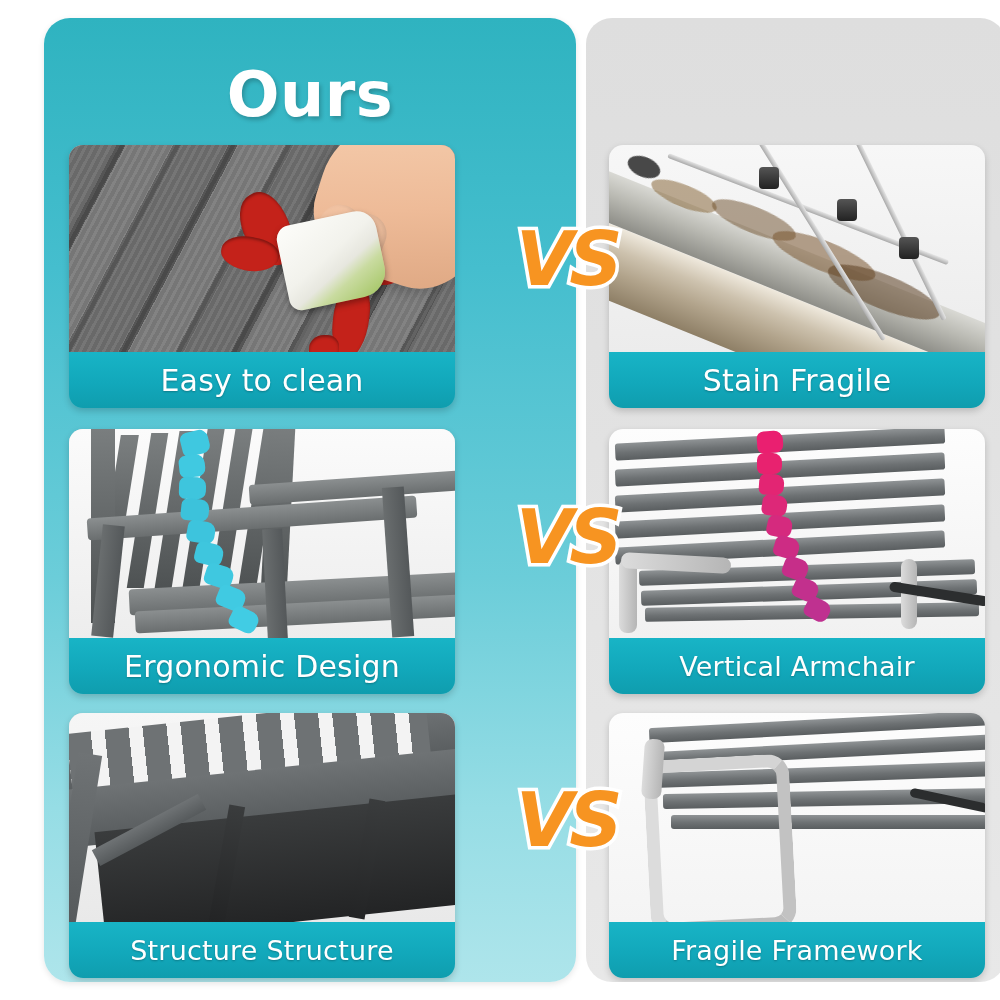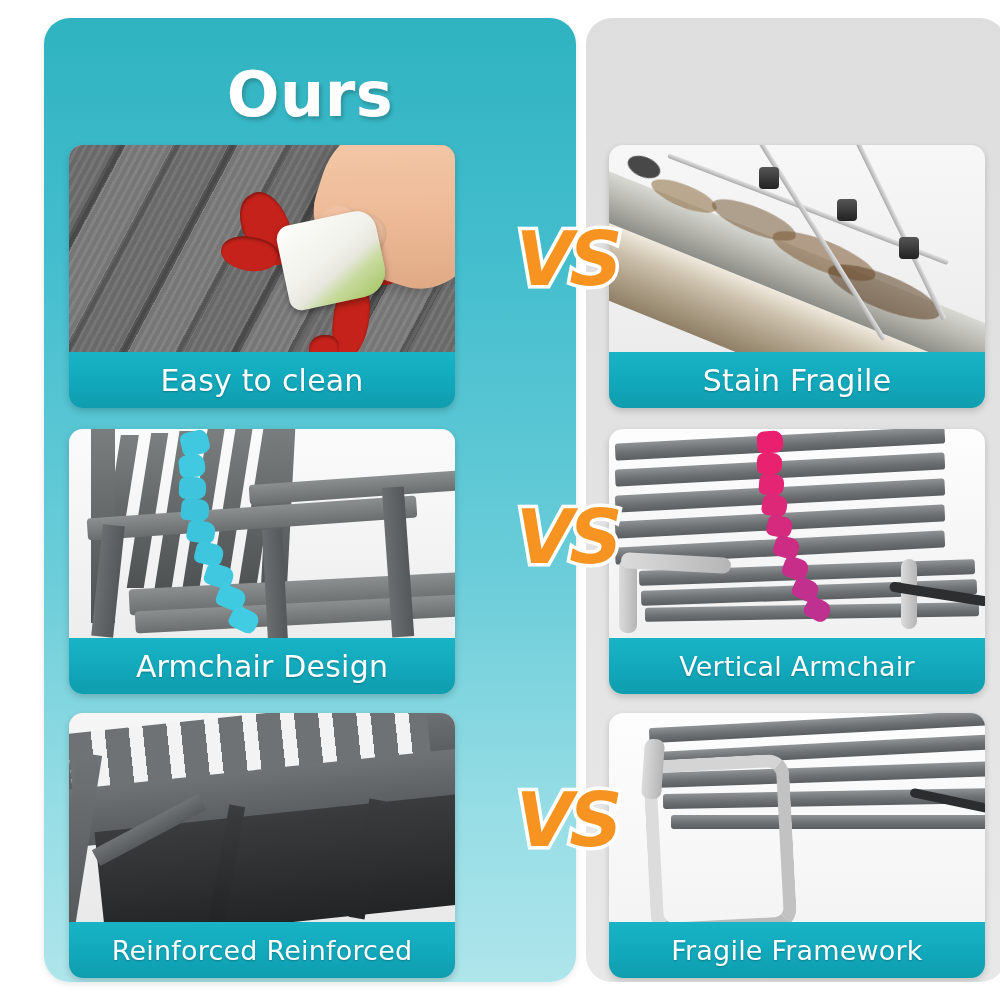--- a/index.html
+++ b/index.html
@@ -203,21 +203,21 @@
           <div class="vert" style="left:110px;top:26px;width:26px;height:22px;background:#40c9e1;transform:rotate(-6deg);"></div>
           <div class="vert" style="left:110px;top:48px;width:27px;height:22px;background:#3ec5dd;transform:rotate(2deg);"></div>
           <div class="vert" style="left:112px;top:70px;width:28px;height:22px;background:#3cc2db;transform:rotate(6deg);"></div>
           <div class="vert" style="left:118px;top:92px;width:28px;height:22px;background:#3dc4dd;transform:rotate(10deg);"></div>
           <div class="vert" style="left:126px;top:114px;width:28px;height:22px;background:#3ec6de;transform:rotate(14deg);"></div>
           <div class="vert" style="left:136px;top:136px;width:28px;height:22px;background:#3fc8e0;transform:rotate(18deg);"></div>
           <div class="vert" style="left:148px;top:158px;width:28px;height:22px;background:#40cae2;transform:rotate(22deg);"></div>
           <div class="vert" style="left:161px;top:180px;width:28px;height:22px;background:#41cce4;transform:rotate(26deg);"></div>
         </div>
       </div>
-      <div class="caption">Armchair Design</div>
+      <div class="caption">Ergonomic Design</div>
     </div>
 
     <div class="card L L3 small">
       <div class="photo">
         <div class="usbg"></div>
 
         <div class="usbeam" style="left:-10px;top:6px;width:520px;height:56px;transform:rotate(-6deg);"></div>
         <div style="position:absolute;left:0px;top:2px;width:360px;height:62px;transform:rotate(-6deg);
              background:repeating-linear-gradient(90deg,#6e7274 0 24px,#f3f3f3 24px 38px);"></div>
 
@@ -225,21 +225,21 @@
 
         <div class="usdark" style="left:30px;top:96px;width:440px;height:110px;transform:rotate(-6deg);"></div>
 
         <div class="usdark" style="left:150px;top:92px;width:16px;height:118px;transform:rotate(10deg);"></div>
         <div class="usdark" style="left:290px;top:86px;width:16px;height:120px;transform:rotate(10deg);"></div>
 
         <div class="usbeam" style="left:-4px;top:40px;width:24px;height:170px;transform:rotate(9deg);"></div>
         <div class="usbeam" style="left:20px;top:108px;width:120px;height:18px;transform:rotate(-28deg);"></div>
         <div class="usbeam" style="left:396px;top:150px;width:130px;height:40px;transform:rotate(-7deg);"></div>
       </div>
-      <div class="caption">Reinforced Reinforced</div>
+      <div class="caption">Structure Structure</div>
     </div>
   </div>
 
   <div class="panel panel-others">
 
     <div class="card R R1">
       <div class="photo">
         <div class="rack"></div>
         <div class="rail2"></div>
         <div class="railbar"></div>

